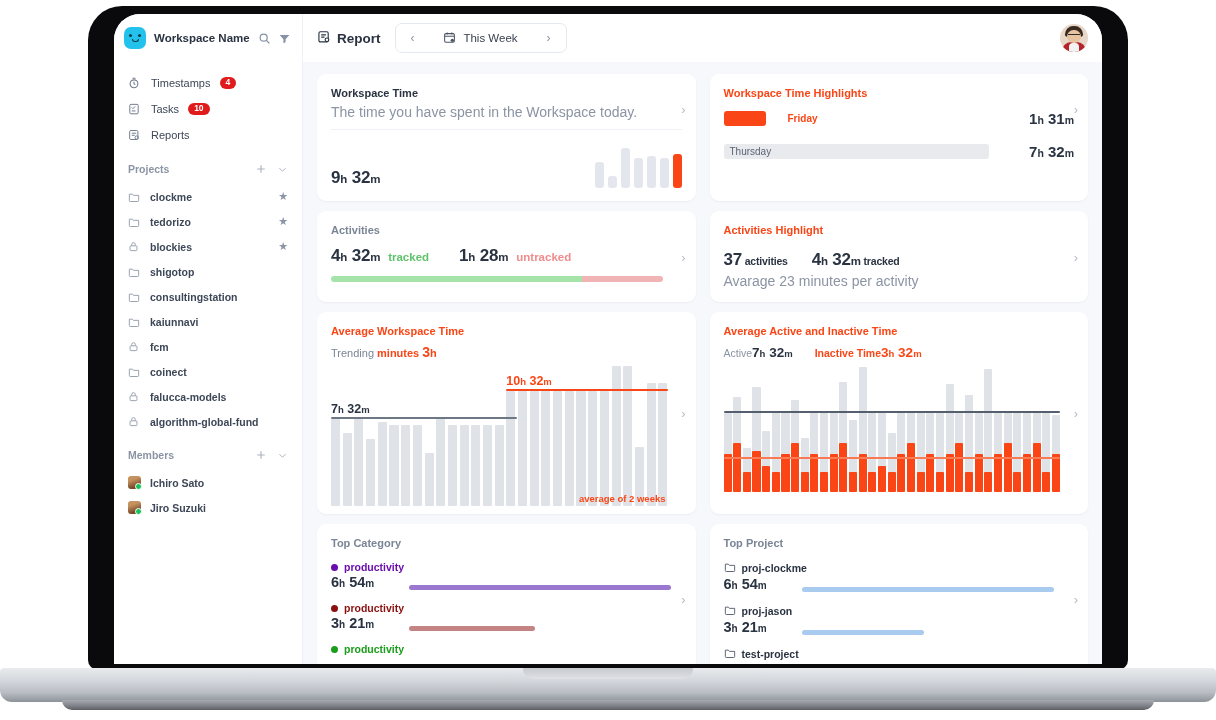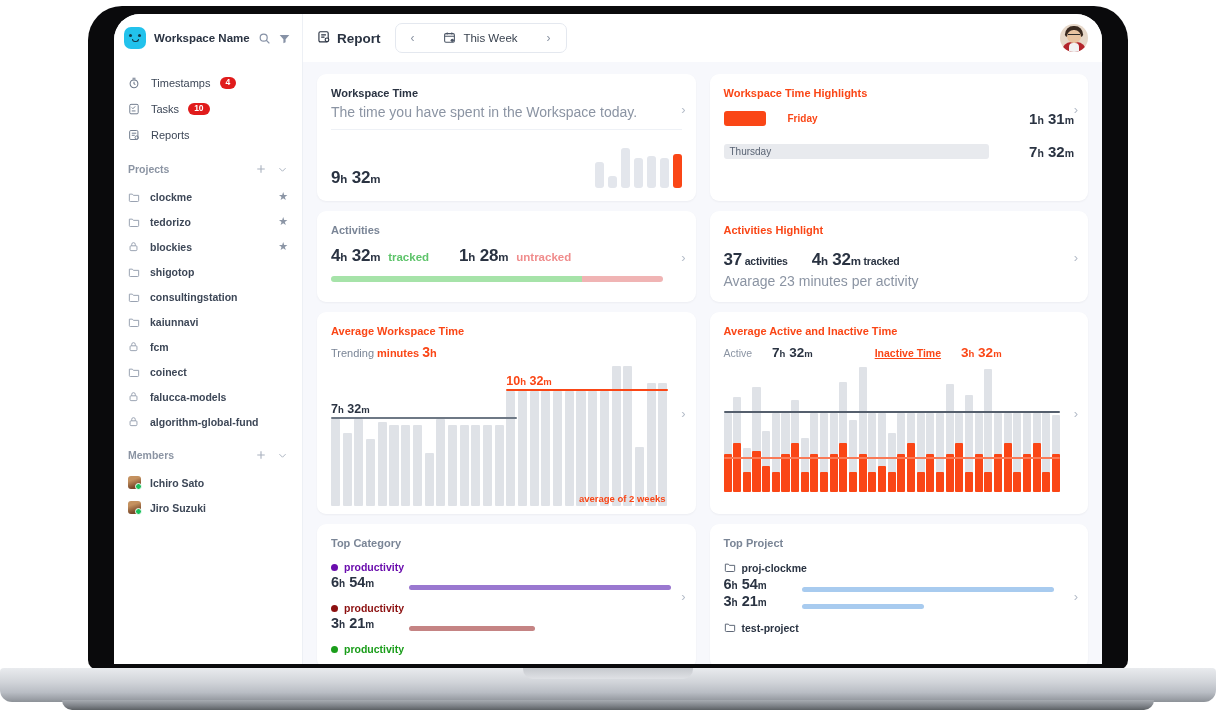--- a/index.html
+++ b/index.html
@@ -202,23 +202,23 @@
   .avg-line { position:absolute; height:2px; border-radius:1px; }
   .avg-line.gray { background:#6e7885; }
   .avg-line.orange { background:#fa4616; }
   .avg-lbl { position:absolute; font-size:12.5px; font-weight:bold; color:#2a3342; white-space:nowrap; }
   .avg-lbl.orange { color:#fa4616; }
   .avg-lbl .u { font-size:9.5px; }
   .foot-note { position:absolute; right:16px; bottom:2px; font-size:9.5px; font-weight:bold; color:#fa4616; }
   .trend { font-size:11px; color:#7a8596; margin-top:7px; }
   .trend b { color:#fa4616; } .trend .n { font-size:14px; font-weight:bold; color:#fa4616; }
 
-  .legend-row { display:flex; align-items:baseline; gap:20px; margin-top:8px; font-size:10.5px; }
+  .legend-row { display:flex; align-items:baseline; gap:0; margin-top:8px; font-size:10.5px; }
   .legend-row .lab { color:#8b94a3; }
-  .legend-row .lab.orange { color:#fa4616; font-weight:bold;text-decoration:underline; }
+  .legend-row .lab.orange { color:#fa4616; font-weight:bold; }
   .legend-row .val { font-size:13.5px; font-weight:bold; color:#2a3342; }
   .legend-row .val.orange { color:#fa4616; }
   .legend-row .val .u { font-size:9.5px; }
   .legend-row .sp { width: 22px; }
 
   .dual { position:relative; height:128px; margin-top:4px; }
   .dual .cols { position:absolute; inset:0; right:14px; display:flex; align-items:flex-end; gap:1.6px; }
   .dual .col { flex:1; position:relative; height:100%; }
   .dual .gbar { position:absolute; bottom:0; left:0; right:0; background:#dfe2e7; border-radius:1px; }
   .dual .obar { position:absolute; bottom:0; left:0; right:0; background:#fa4616; border-radius:1px; }
@@ -768,20 +768,26 @@
             <span><svg width="12" height="12" viewBox="0 0 16 16" fill="none" stroke="#5a6474" stroke-width="1.3">
                   <path d="M1.8 4.2h4l1.4 1.6h7v7a1.2 1.2 0 0 1-1.2 1.2H3a1.2 1.2 0 0 1-1.2-1.2z"></path>
                 </svg></span>
             <span>proj-clockme</span>
           </div>
           <div class="item-row">
             <span class="t"><span>6</span><span class="u">h</span> <span>54</span><span class="u">m</span></span>
             <span class="hbar" style="background:#a8cbef;width:252px"></span>
           </div>
 
+          <div class="item-head" style="color:#2a3342">
+            <span><svg width="12" height="12" viewBox="0 0 16 16" fill="none" stroke="#5a6474" stroke-width="1.3">
+                  <path d="M1.8 4.2h4l1.4 1.6h7v7a1.2 1.2 0 0 1-1.2 1.2H3a1.2 1.2 0 0 1-1.2-1.2z"></path>
+                </svg></span>
+            <span>proj-jason</span>
+          </div>
           <div class="item-row">
             <span class="t"><span>3</span><span class="u">h</span> <span>21</span><span class="u">m</span></span>
             <span class="hbar" style="background:#a8cbef;width:122px"></span>
           </div>
 
           <div class="item-head" style="color:#2a3342">
             <span><svg width="12" height="12" viewBox="0 0 16 16" fill="none" stroke="#5a6474" stroke-width="1.3">
                   <path d="M1.8 4.2h4l1.4 1.6h7v7a1.2 1.2 0 0 1-1.2 1.2H3a1.2 1.2 0 0 1-1.2-1.2z"></path>
                 </svg></span>
             <span>test-project</span>

